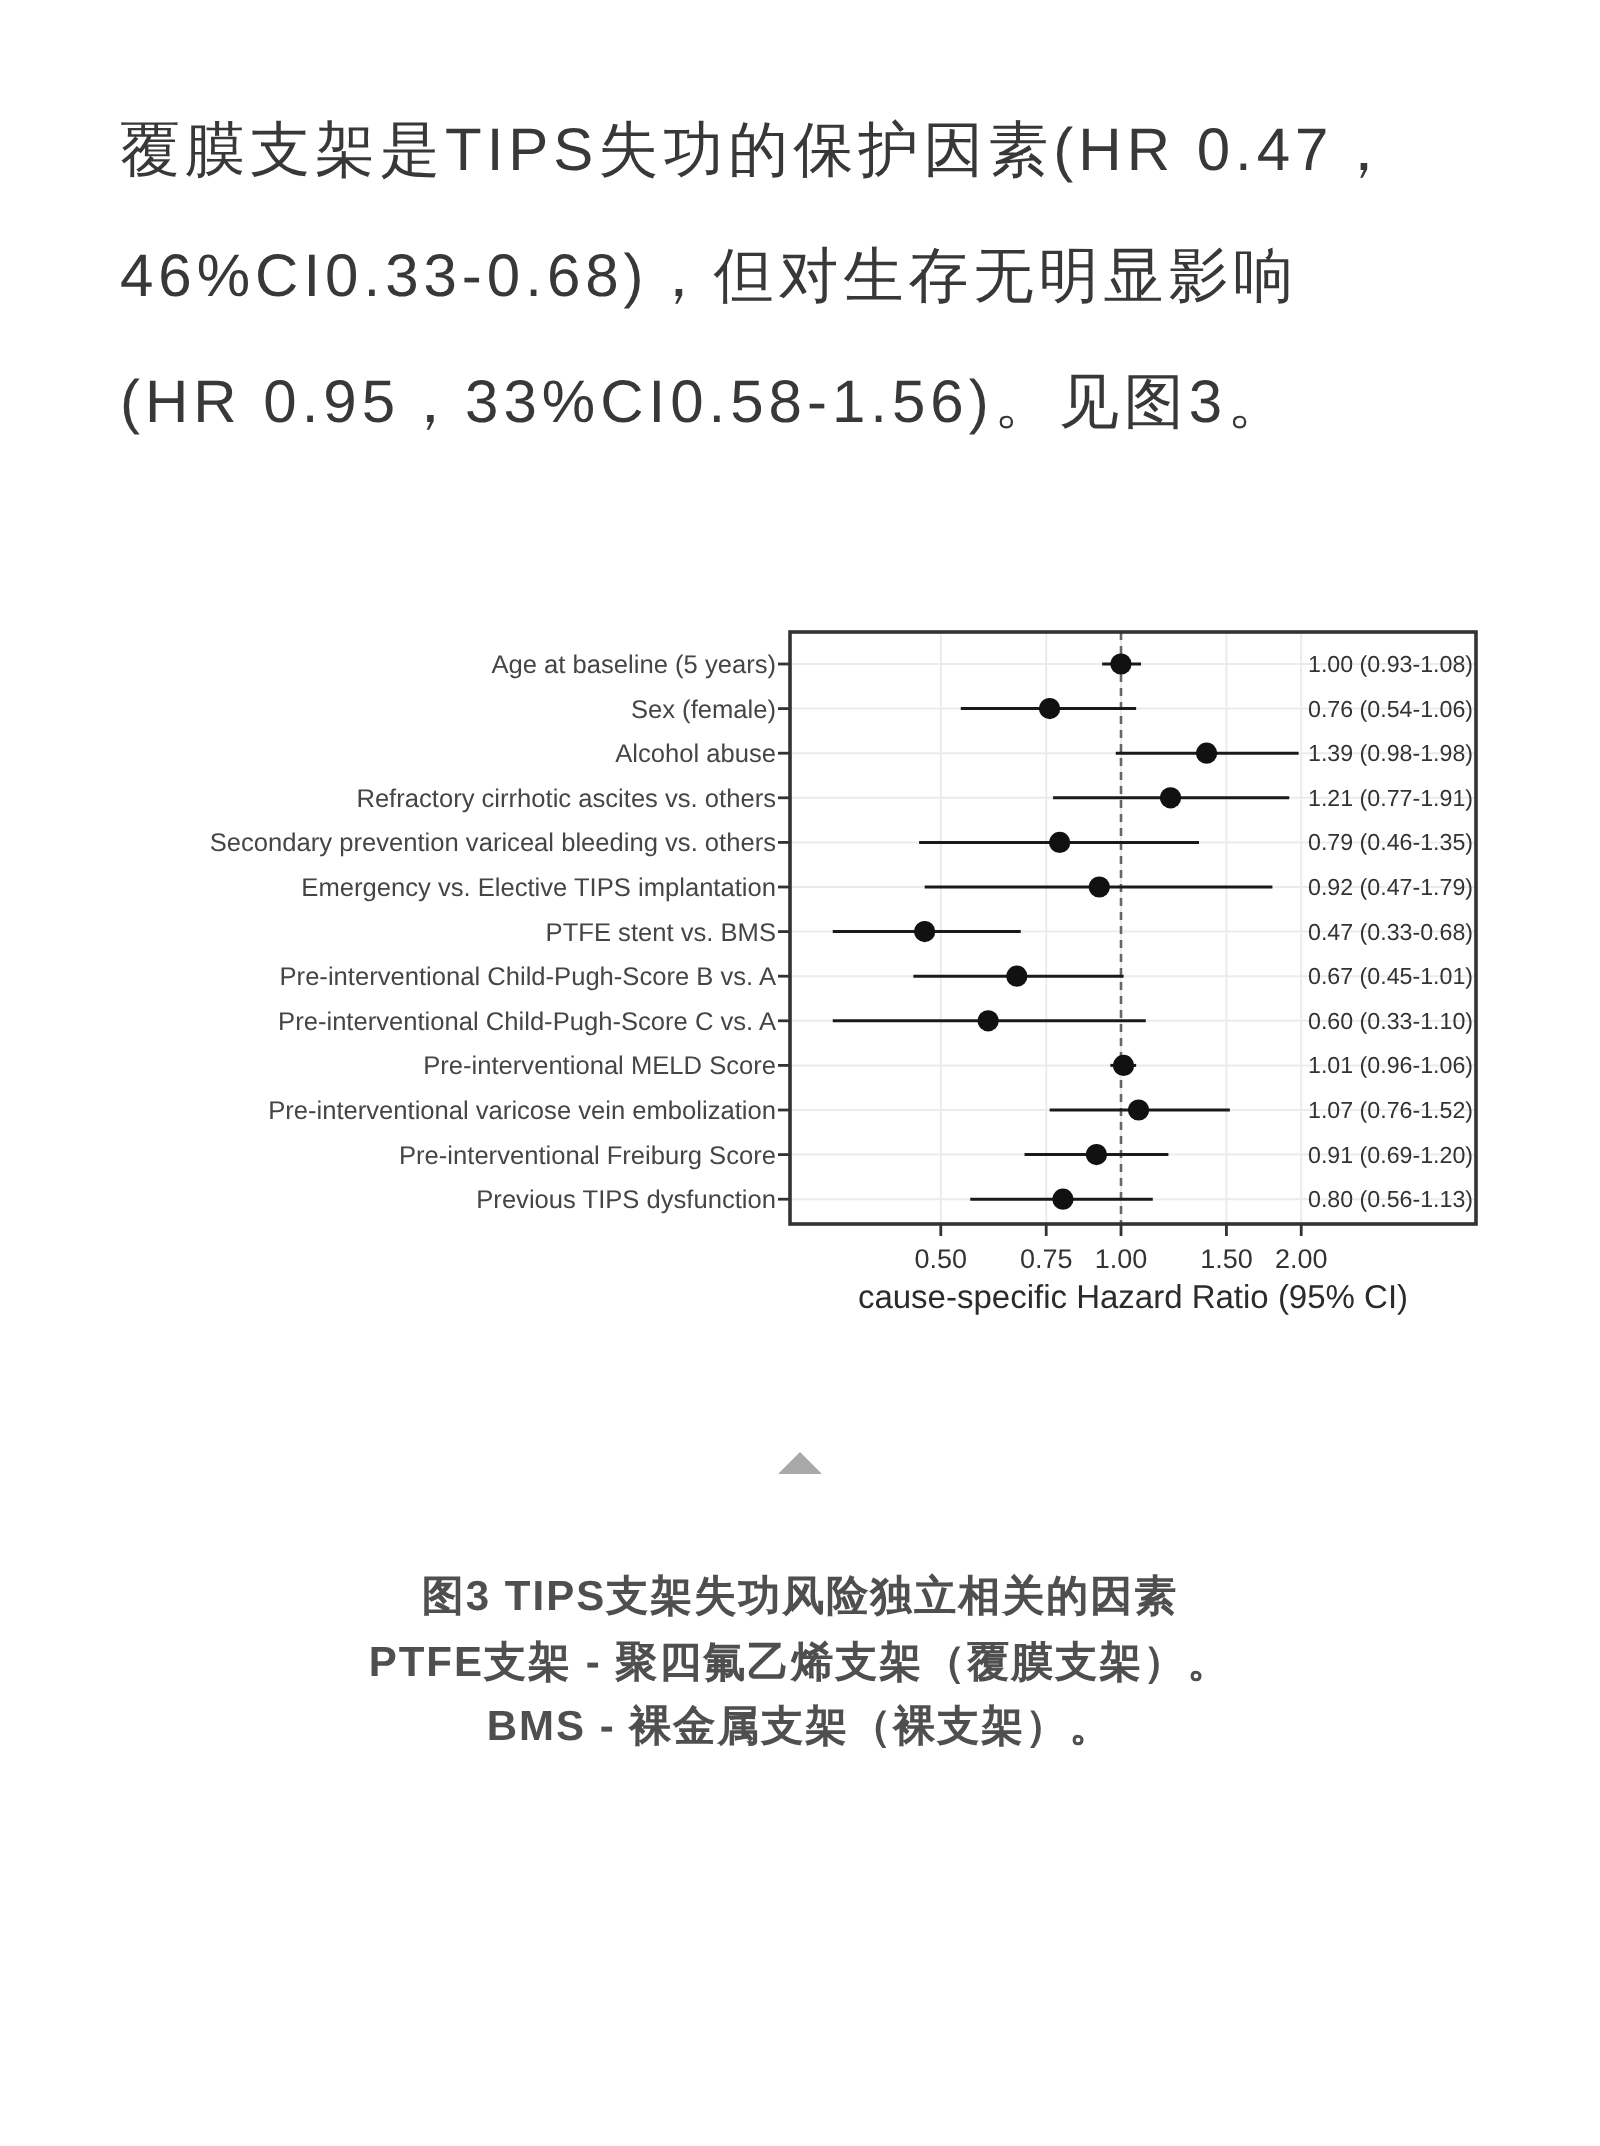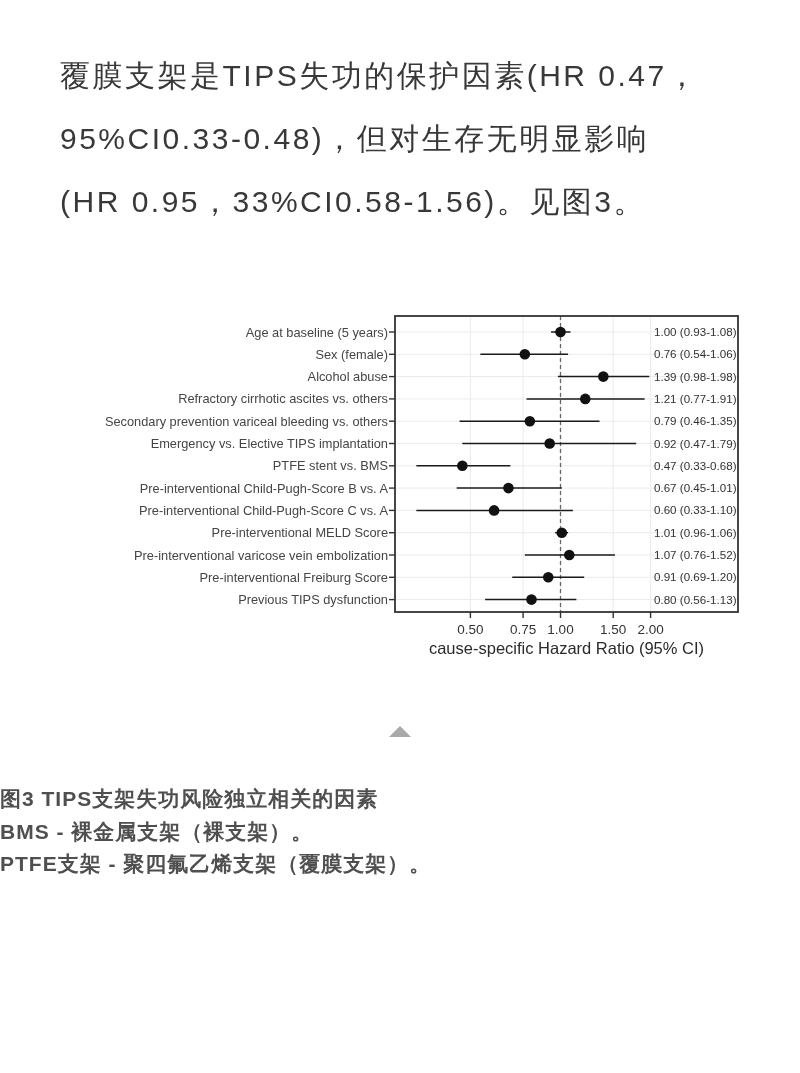--- a/index.html
+++ b/index.html
@@ -29,34 +29,35 @@
     left:389px;top:726px;
     width:0;height:0;
     border-left:11px solid transparent;
     border-right:11px solid transparent;
     border-bottom:11px solid #a9a9a9;
   }
   
   .caption{
     position:absolute;
     left:0;top:783px;width:800px;
+    text-align:center;
     font-size:21px;line-height:32.5px;
     font-weight:bold;
     letter-spacing:1px;
     color:#4f4f4f;
   }
 </style>
 </head>
 <body>
 
 <div class="page">
 
   <div class="body-text">
     <div class="tline">覆膜支架是TIPS失功的保护因素(HR 0.47，</div>
-    <div class="tline">95%CI0.33-0.48)，但对生存无明显影响</div>
+    <div class="tline">46%CI0.33-0.68)，但对生存无明显影响</div>
     <div class="tline">(HR 0.95，33%CI0.58-1.56)。见图3。</div>
   </div>
 
   <div class="figure">
     <svg id="forest-svg" viewBox="0 290 800 380">
         <line x1="395" x2="738" y1="332" y2="332" stroke="#ebebeb" stroke-width="1"></line>
         <line x1="395" x2="738" y1="354.3" y2="354.3" stroke="#ebebeb" stroke-width="1"></line>
         <line x1="395" x2="738" y1="376.6" y2="376.6" stroke="#ebebeb" stroke-width="1"></line>
         <line x1="395" x2="738" y1="398.9" y2="398.9" stroke="#ebebeb" stroke-width="1"></line>
         <line x1="395" x2="738" y1="421.2" y2="421.2" stroke="#ebebeb" stroke-width="1"></line>
@@ -150,18 +151,18 @@
         <text x="613.2104640540614" y="634" text-anchor="middle" font-size="13.5" fill="#333333">1.50</text>
         <line x1="650.6091334727929" x2="650.6091334727929" y1="612" y2="618" stroke="#333333" stroke-width="1.4"></line>
         <text x="650.6091334727929" y="634" text-anchor="middle" font-size="13.5" fill="#333333">2.00</text>
         <text x="566.5" y="654" text-anchor="middle" font-size="16.5" fill="#2b2b2b">cause-specific Hazard Ratio (95% CI)</text>
       </svg>
 
     <div class="divider-triangle"></div>
 
     <div class="caption">
       <div>图3 TIPS支架失功风险独立相关的因素</div>
+      <div>PTFE支架 - 聚四氟乙烯支架（覆膜支架）。</div>
       <div>BMS - 裸金属支架（裸支架）。</div>
-      <div>PTFE支架 - 聚四氟乙烯支架（覆膜支架）。</div>
     </div>
   </div>
 
 </div>
 
 </body></html>

